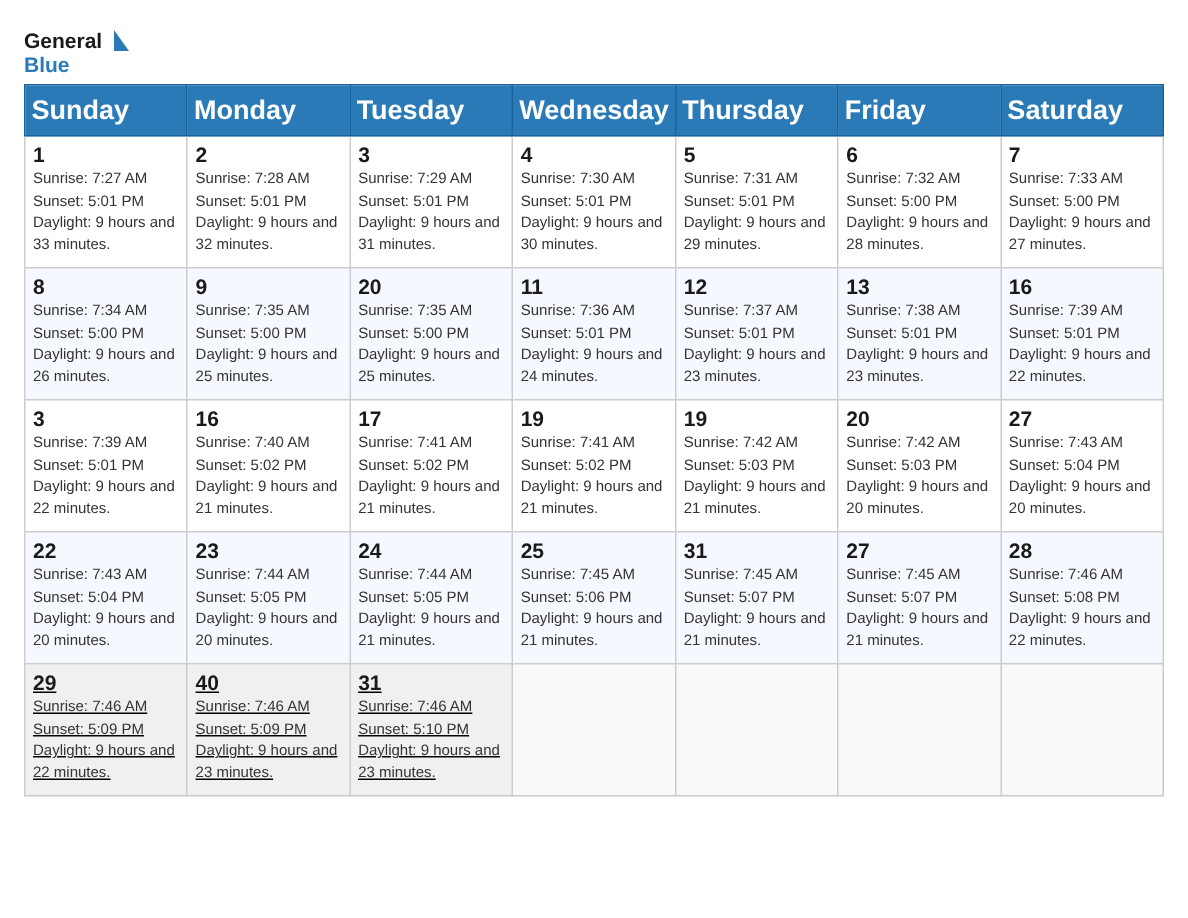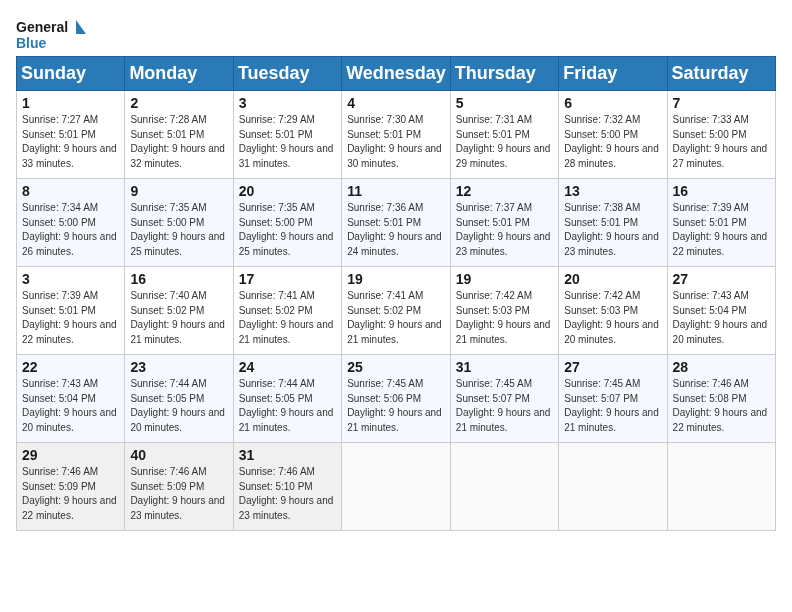--- a/index.html
+++ b/index.html
@@ -49,20 +49,21 @@
     .calendar-table td {
       border: 1px solid #ccc;
       vertical-align: top;
       padding: 4px 5px;
       height: 88px;
       width: calc(100% / 7);
       background: #fff;
     }
     .calendar-table tr:last-child td {
       background: #f0f0f0;
+      text-decoration: underline;
     }
     .day-num {
       font-size: 14px;
       font-weight: bold;
       color: #1a1a1a;
       display: block;
       margin-bottom: 2px;
     }
     .day-detail {
       color: #333;

